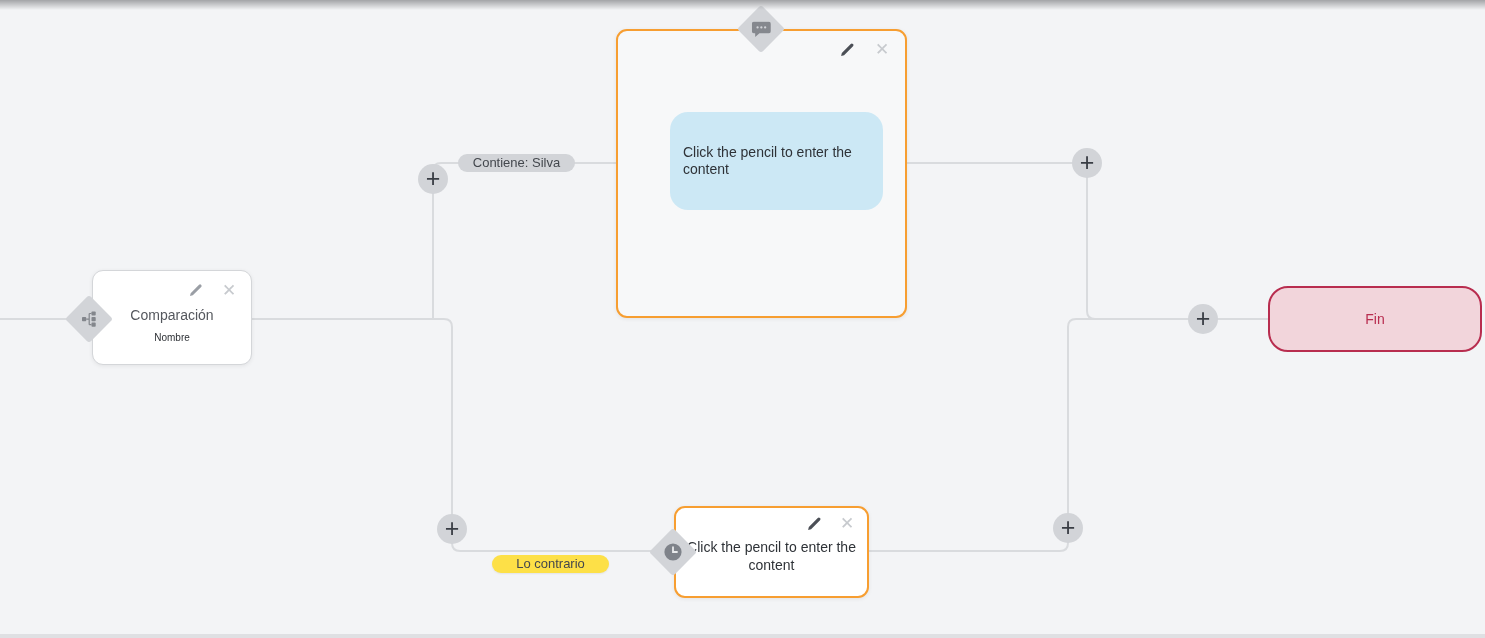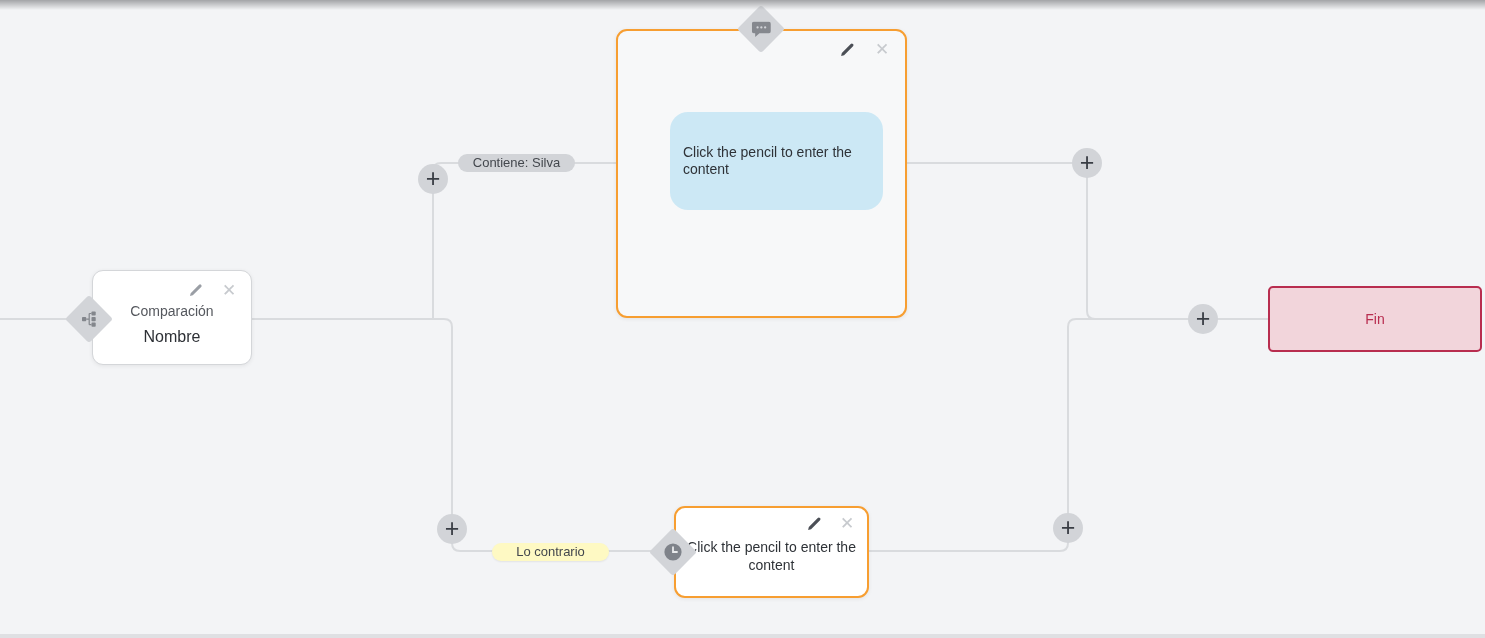--- a/index.html
+++ b/index.html
@@ -12,21 +12,21 @@
     background:linear-gradient(#a3a4a7, rgba(243,244,246,0)); z-index:9; }
   .bottom-shade { position:absolute; bottom:0; left:0; width:100%; height:4px;
     background:#dfe0e3; z-index:9; }
 
   svg.edges { position:absolute; top:0; left:0; z-index:1; }
   svg.edges path { stroke:#d9dbde; stroke-width:2; fill:none; }
 
   .edge-label { position:absolute; z-index:2; height:18px; line-height:18px;
     border-radius:9px; font-size:13px; color:#43474d; text-align:center; }
   .edge-label.gray { background:#d2d4d8; }
-  .edge-label.white { background:#fef9c3; box-shadow:0 1px 2px rgba(0,0,0,0.07); }
+  .edge-label.white { background:#fde047; box-shadow:0 1px 2px rgba(0,0,0,0.07);margin-top:12px; }
 
   .node { position:absolute; z-index:3; border-radius:11px; background:#ffffff;
     box-shadow:0 1px 4px rgba(0,0,0,0.07); }
   .node.orange { border:2px solid #f79e31; }
   .node.gray-border { border:1px solid #d4d6d9; }
 
   .node-actions { position:absolute; top:10px; right:13px; display:flex; gap:15px;
     align-items:center; z-index:4; }
   .icon-btn { width:18px; height:18px; display:flex; align-items:center;
     justify-content:center; cursor:pointer; }
@@ -39,41 +39,41 @@
 
   .plus-btn { position:absolute; z-index:5; width:30px; height:30px; border-radius:50%;
     background:#d2d4d8; display:flex; align-items:center; justify-content:center;
     color:#393d44; font-size:25px; line-height:1; cursor:pointer; padding-bottom:2px; }
 
   
   .condition-node { left:92px; top:270px; width:160px; height:95px;
     display:flex; flex-direction:column; align-items:center; justify-content:center;
     gap:9px; padding-top:14px; }
   .condition-line1 { font-size:14px; color:#55585e; }
-  .condition-line2 { font-size:16px; color:#2d3035; }
+  .condition-line2 { font-size:10px; color:#2d3035; }
 
   
   .message-node { left:616px; top:29px; width:291px; height:289px; background:#f7f8f9; }
   .message-body { position:absolute; top:0; left:0; right:0; bottom:48px; }
   .chat-bubble { position:absolute; left:52px; top:81px; width:213px; height:98px;
     background:#cce8f5; border-radius:18px; display:flex; align-items:center;
     padding:0 13px; font-size:14px; line-height:1.2; color:#2e3237; }
   .message-footer { position:absolute; left:0; right:0; bottom:0; height:48px;
     background:#ffffff; border-top:1px solid #e3e4e7; border-radius:0 0 9px 9px;
     display:flex; align-items:center; justify-content:center;
     font-size:14px; color:#4a4e54; }
 
   
   .delay-node { left:674px; top:506px; width:195px; height:92px;
     display:flex; align-items:flex-start; justify-content:center;
     padding-top:30px; text-align:center; font-size:14px; line-height:1.3; color:#2e3237; }
   .delay-text { width:172px; }
 
   
-  .end-node { left:1268px; top:286px; width:214px; height:66px; border-radius:5px;
+  .end-node { left:1268px; top:286px; width:214px; height:66px; border-radius:20px;
     background:#f2d5db; border:2px solid #b82d4f; display:flex; align-items:center;
     justify-content:center; font-size:14px; color:#b82d4f; box-shadow:none; }
 </style>
 </head>
 <body>
 
 <div class="canvas">
 
   <svg class="edges" width="1485" height="638">
     <path d="M0 319 H68"></path>

